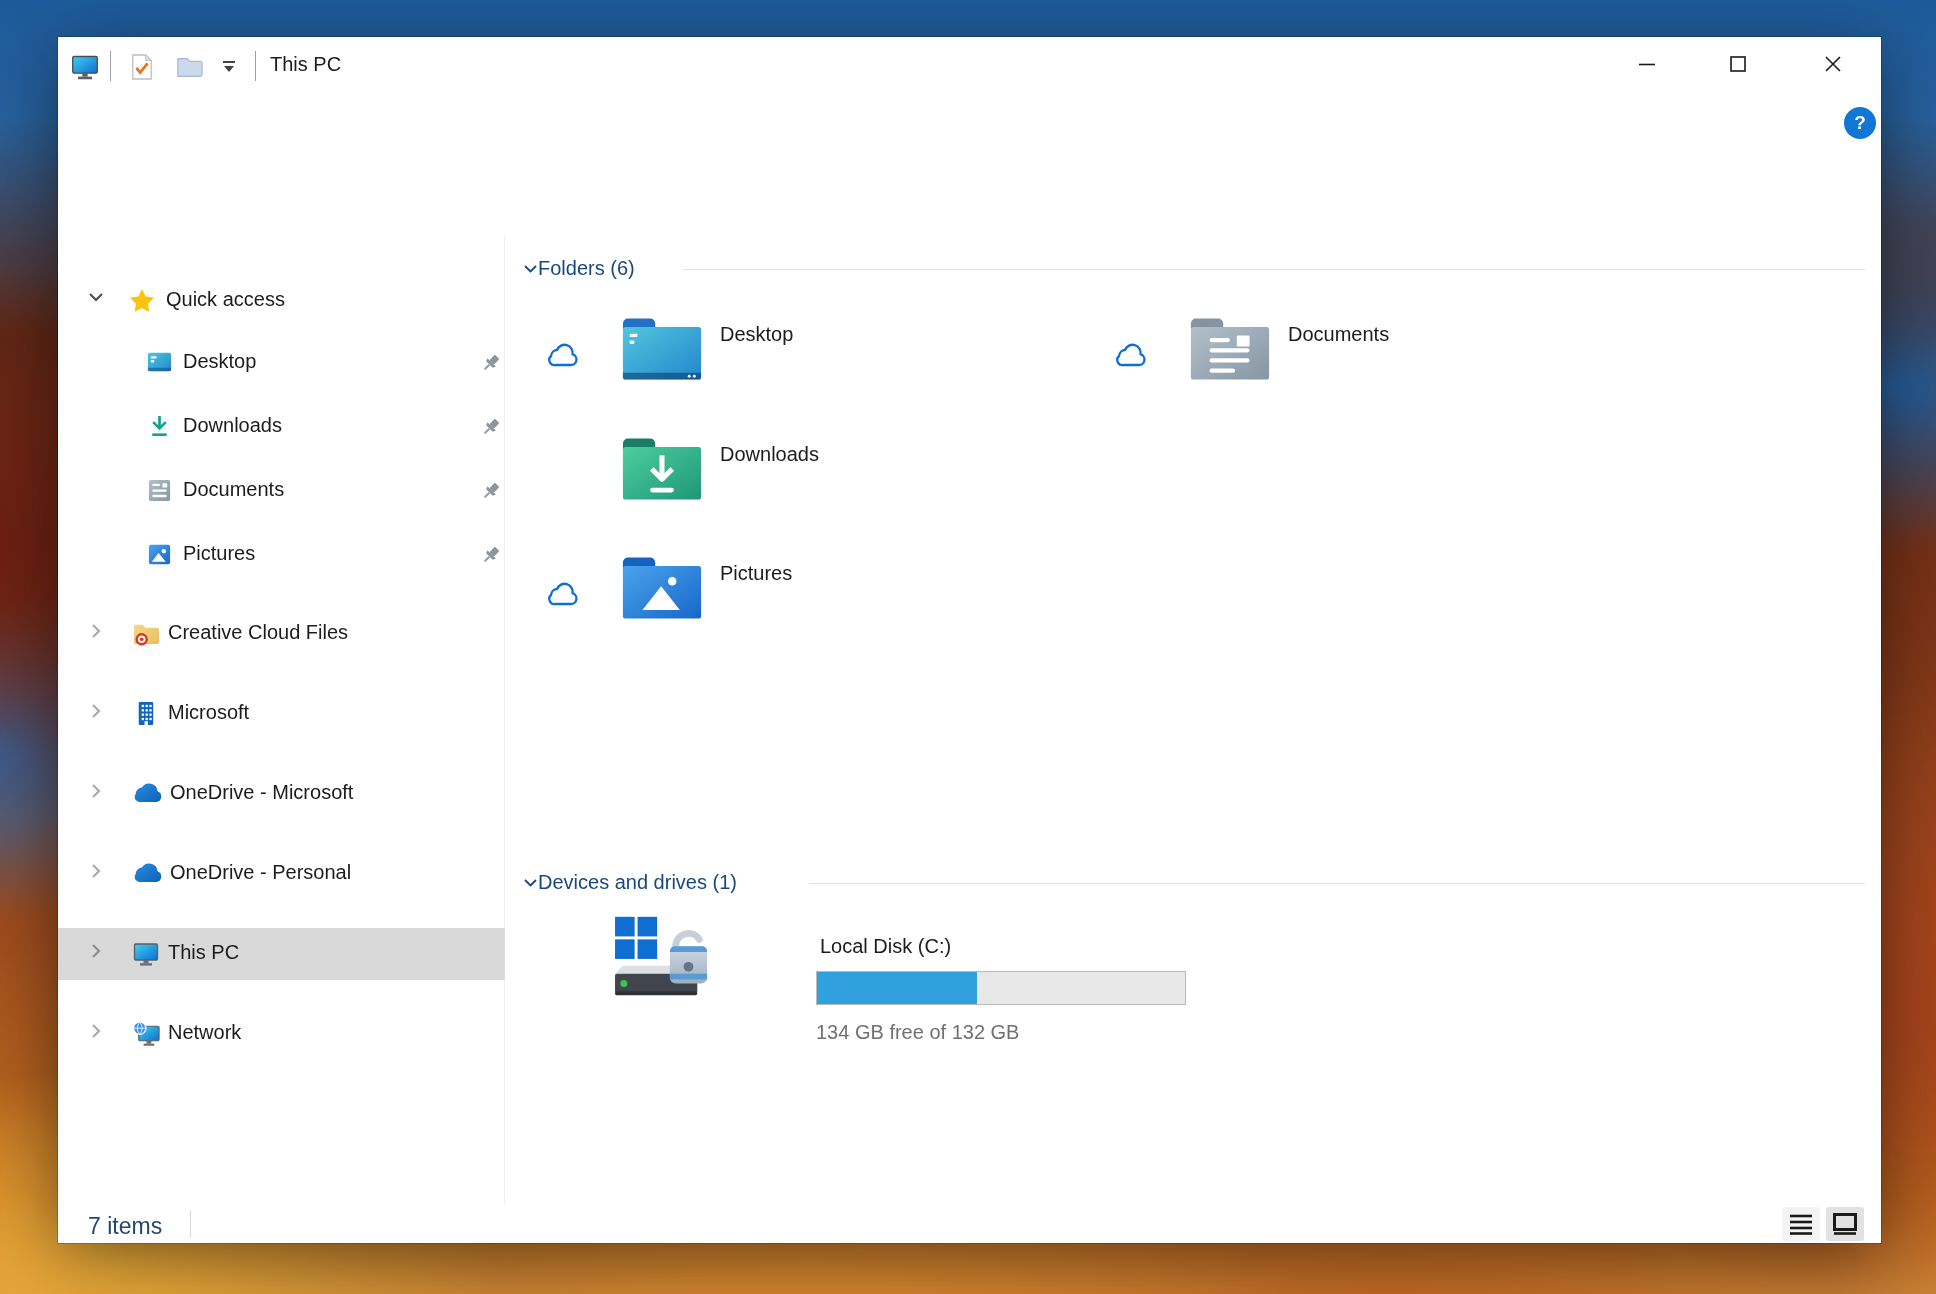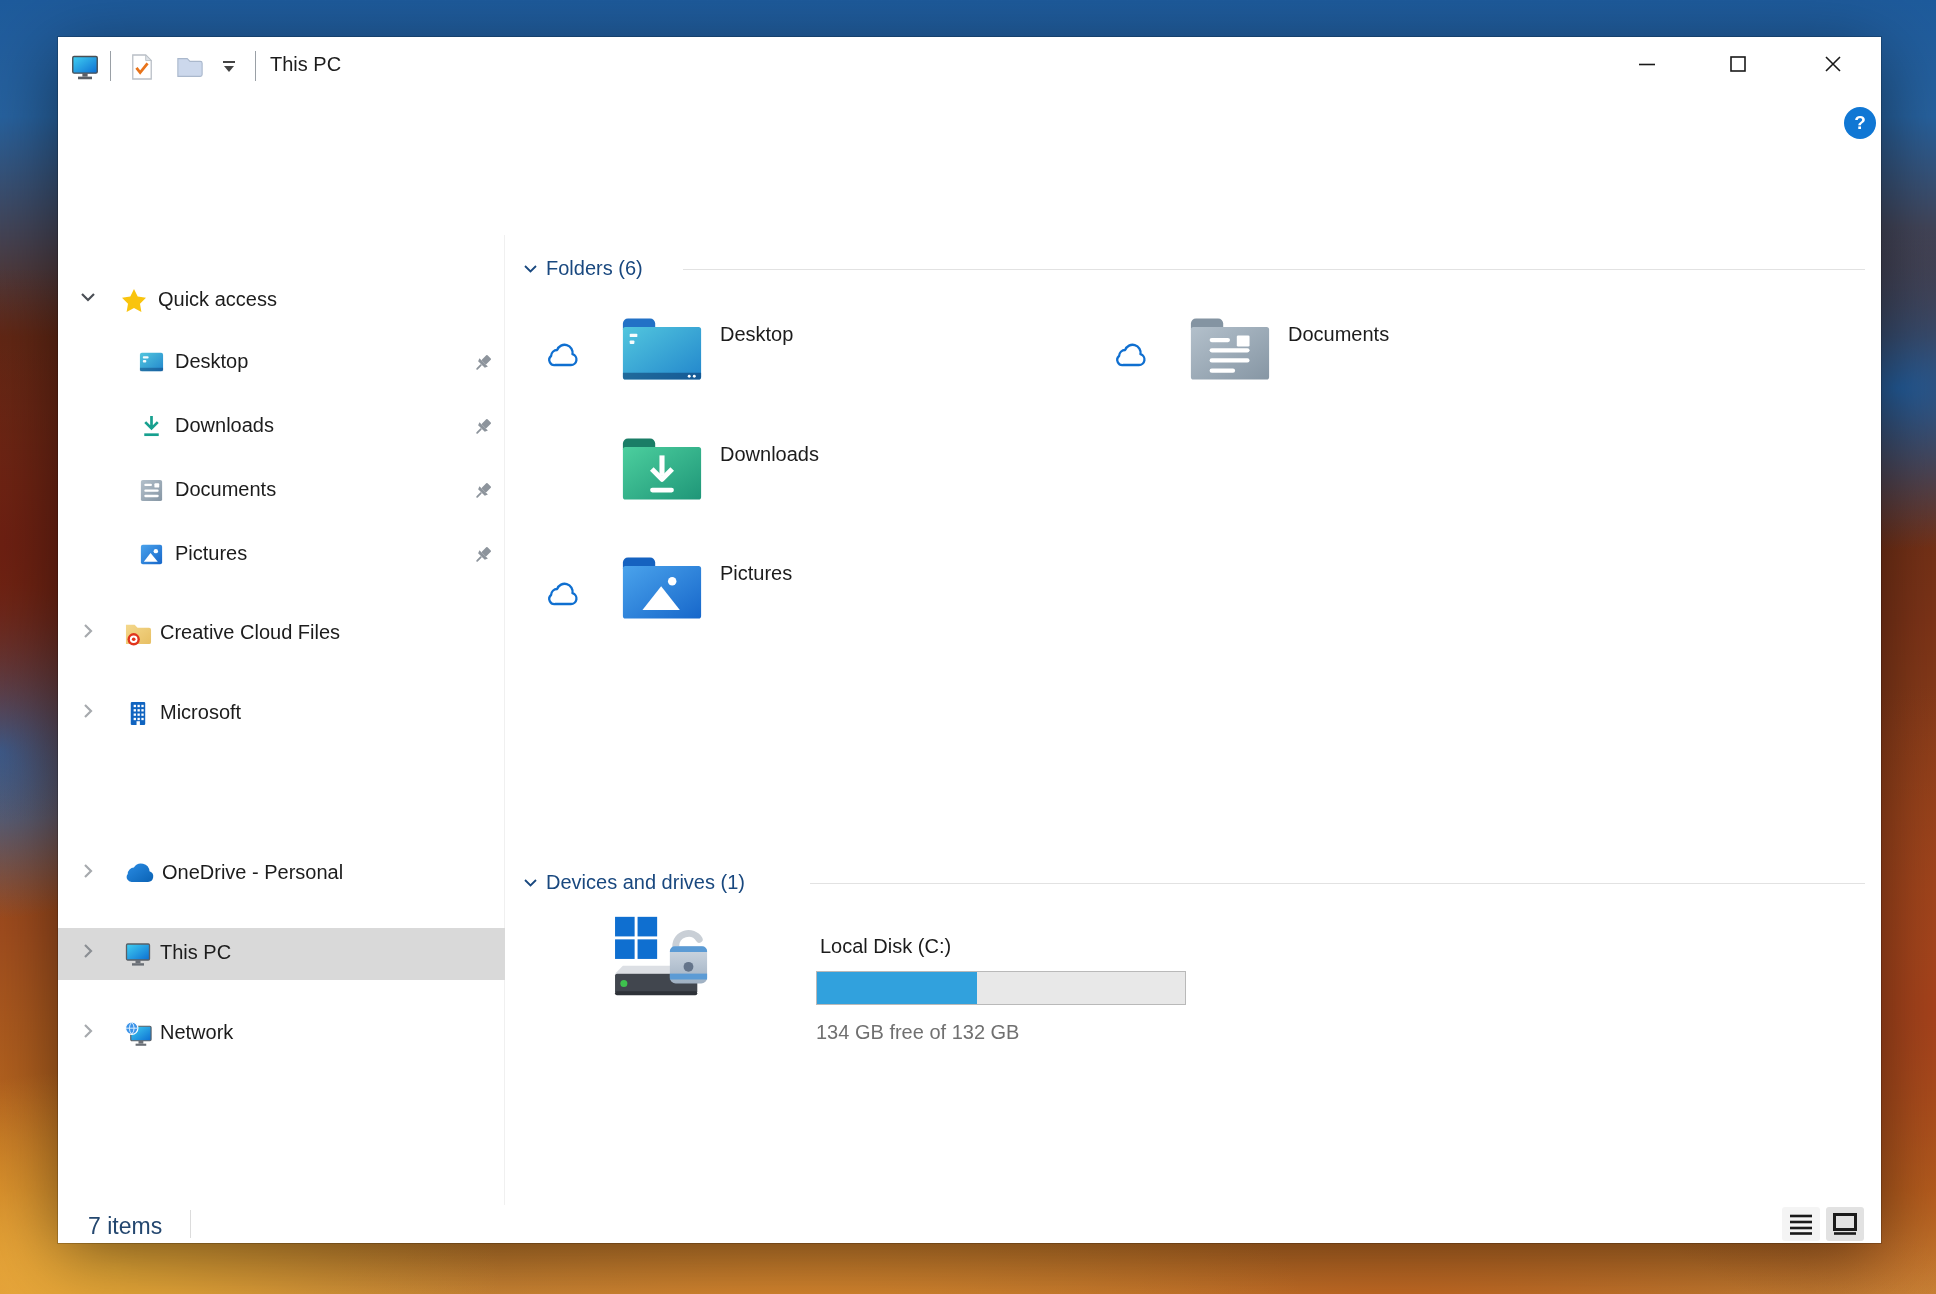--- a/index.html
+++ b/index.html
@@ -33,28 +33,28 @@
   
   .addressrow{position:absolute;left:0;top:108px;width:100%;height:90px;background:#fff;}
   .navbtn{position:absolute;top:130px;width:34px;height:34px;display:flex;align-items:center;justify-content:center;}
   .bar{position:absolute;top:118px;height:64px;border:1px solid #d6d6d6;box-sizing:border-box;background:#fff;display:flex;align-items:center;}
   .crumb-text{font-size:20px;color:#1c1c1c;white-space:nowrap;}
   .searchbar input{border:none;outline:none;font-size:19px;color:#1c1c1c;width:330px;font-family:inherit;background:transparent;}
   .searchbar input::placeholder{color:#8f9399;opacity:1;}
   
   .content{position:absolute;left:0;top:198px;width:100%;height:970px;background:#fff;}
   .sidebar{position:absolute;left:0;top:0;width:447px;height:100%;border-right:1px solid #f0f0f0;box-sizing:border-box;}
-  .srow{position:absolute;left:4px;width:498px;height:44px;}
+  .srow{position:absolute;left:12px;width:498px;height:44px;}
   .srow .chev{position:absolute;left:18px;top:11px;}
   .srow .sicon{position:absolute;top:8px;}
   .srow .slabel{position:absolute;top:9px;font-size:20px;color:#1c1c1c;white-space:nowrap;}
   .srow .pin{position:absolute;left:410px;top:11px;}
   .sel-band{position:absolute;left:0;width:447px;height:52px;background:var(--selection,#d9d9d9);}
   .main{position:absolute;left:447px;top:0;width:1376px;height:100%;}
-  .ghead{position:absolute;display:flex;align-items:center;gap:8px;}
+  .ghead{position:absolute;display:flex;align-items:center;gap:0;}
   .ghead .gtitle{font-size:20px;color:var(--heading,#19487f);white-space:nowrap;}
   .gline{position:absolute;height:1px;background:#e2e2e2;}
   .tile{position:absolute;width:540px;height:100px;}
   .tile .cloud{position:absolute;left:8px;top:28px;}
   .tile .ficon{position:absolute;left:82px;top:0;}
   .tile .tlabel{position:absolute;left:182px;top:8px;font-size:20px;color:#1c1c1c;white-space:nowrap;}
   .drivetile{position:absolute;left:100px;top:672px;width:700px;height:150px;}
   .drivetile .dlabel{position:absolute;left:215px;top:28px;font-size:20px;color:#1c1c1c;}
   .gauge{position:absolute;left:211px;top:64px;width:370px;height:34px;border:1px solid #b9b9b9;background:var(--progress_bg,#e8e8e8);box-sizing:border-box;}
   .gauge .fill{height:100%;background:var(--progress_fill,#31a1dd);}
@@ -368,20 +368,33 @@
                 <rect x="10" y="18.5" width="2.4" height="2.4"></rect>
                 <rect x="14" y="18.5" width="2.4" height="2.4"></rect>
                 <rect x="18" y="18.5" width="2.4" height="2.4"></rect>
                 <rect x="13" y="22" width="3.5" height="4"></rect>
               </g>
             </svg>
           </span>
         <span class="slabel" style="left:98px">Microsoft</span>
       </div>
 
+      <div class="srow" style="top:537px">
+        <span class="chev">
+            <svg width="16" height="16" viewBox="0 0 16 16">
+              <path d="M5 2 l6 6 -6 6" stroke="#a7aaae" stroke-width="2.2" fill="none"></path>
+            </svg>
+          </span>
+        <span class="sicon" style="left:62px;top:10px">
+            <svg width="32" height="22" viewBox="0 0 34 22">
+              <path d="M9 20.5 h16.5 a5.8 5.8 0 0 0 1.6-11.3 A9 9 0 0 0 10.5 5.2 6.8 6.8 0 0 0 4 12 5.3 5.3 0 0 0 9 20.5 z" fill="url(#g-od)"></path>
+            </svg>
+          </span>
+        <span class="slabel" style="left:100px">OneDrive - Microsoft</span>
+      </div>
 
       <div class="srow" style="top:617px">
         <span class="chev">
             <svg width="16" height="16" viewBox="0 0 16 16">
               <path d="M5 2 l6 6 -6 6" stroke="#a7aaae" stroke-width="2.2" fill="none"></path>
             </svg>
           </span>
         <span class="sicon" style="left:62px;top:10px">
             <svg width="32" height="22" viewBox="0 0 34 22">
               <path d="M9 20.5 h16.5 a5.8 5.8 0 0 0 1.6-11.3 A9 9 0 0 0 10.5 5.2 6.8 6.8 0 0 0 4 12 5.3 5.3 0 0 0 9 20.5 z" fill="url(#g-od)"></path>

